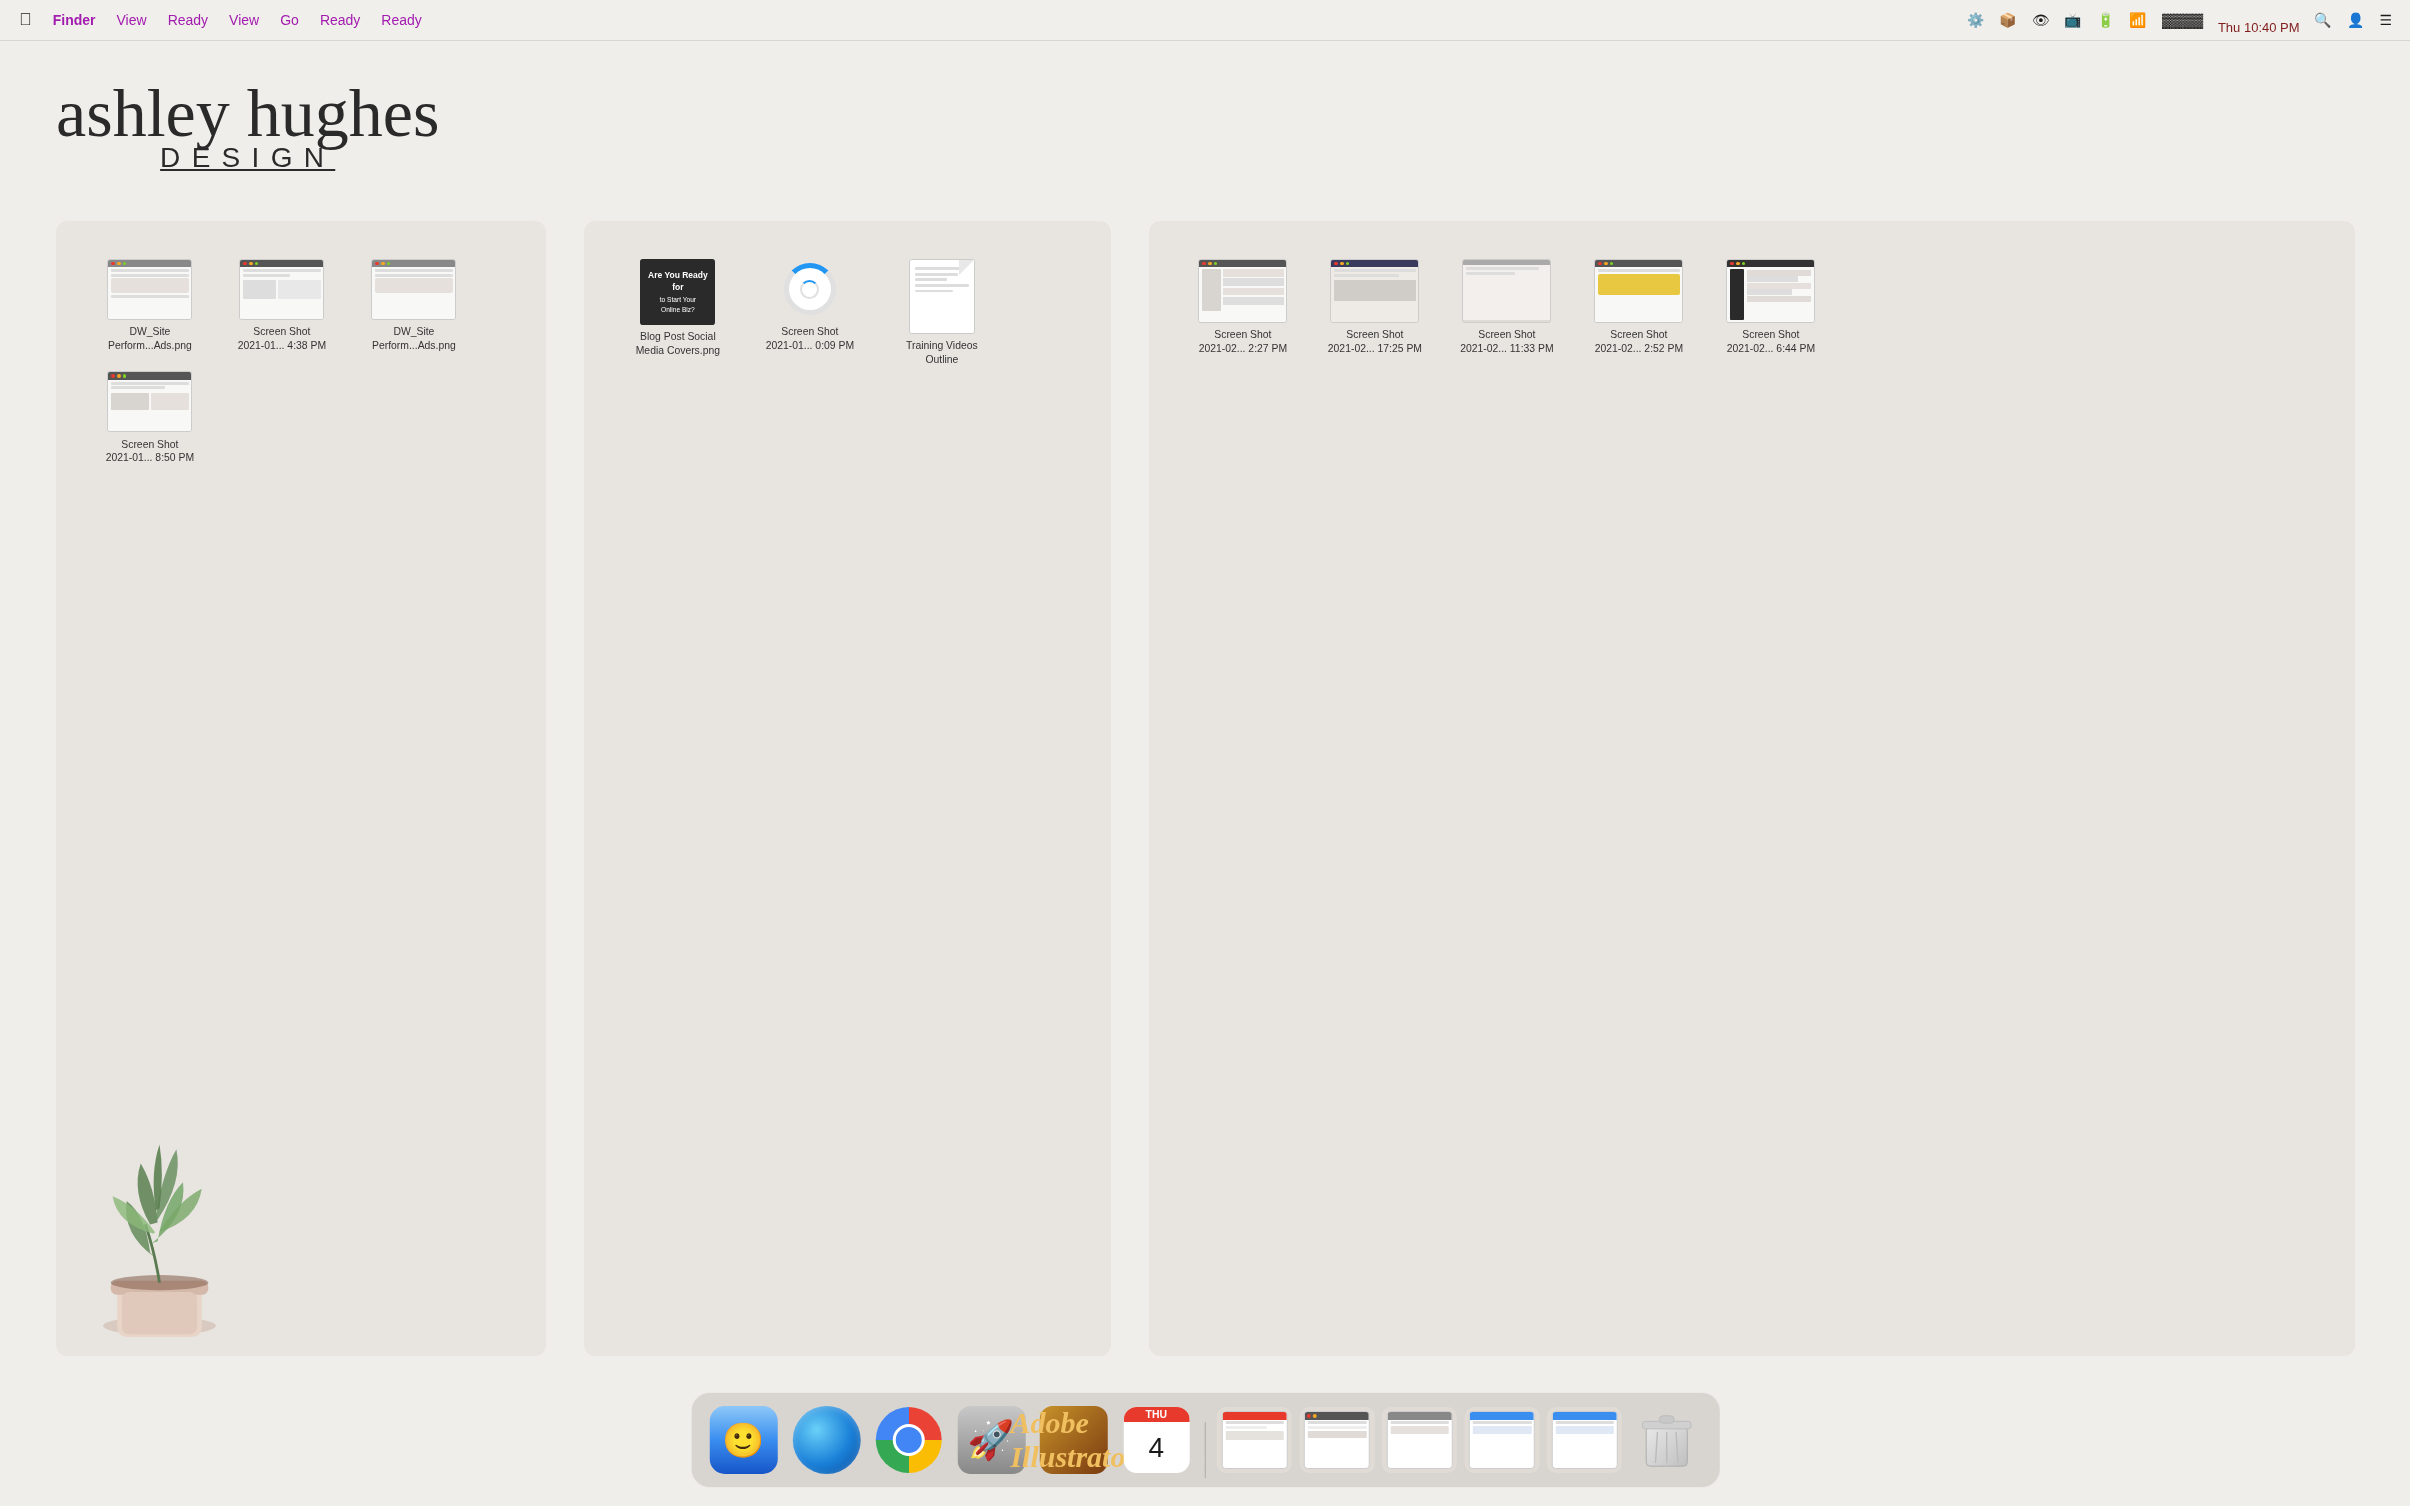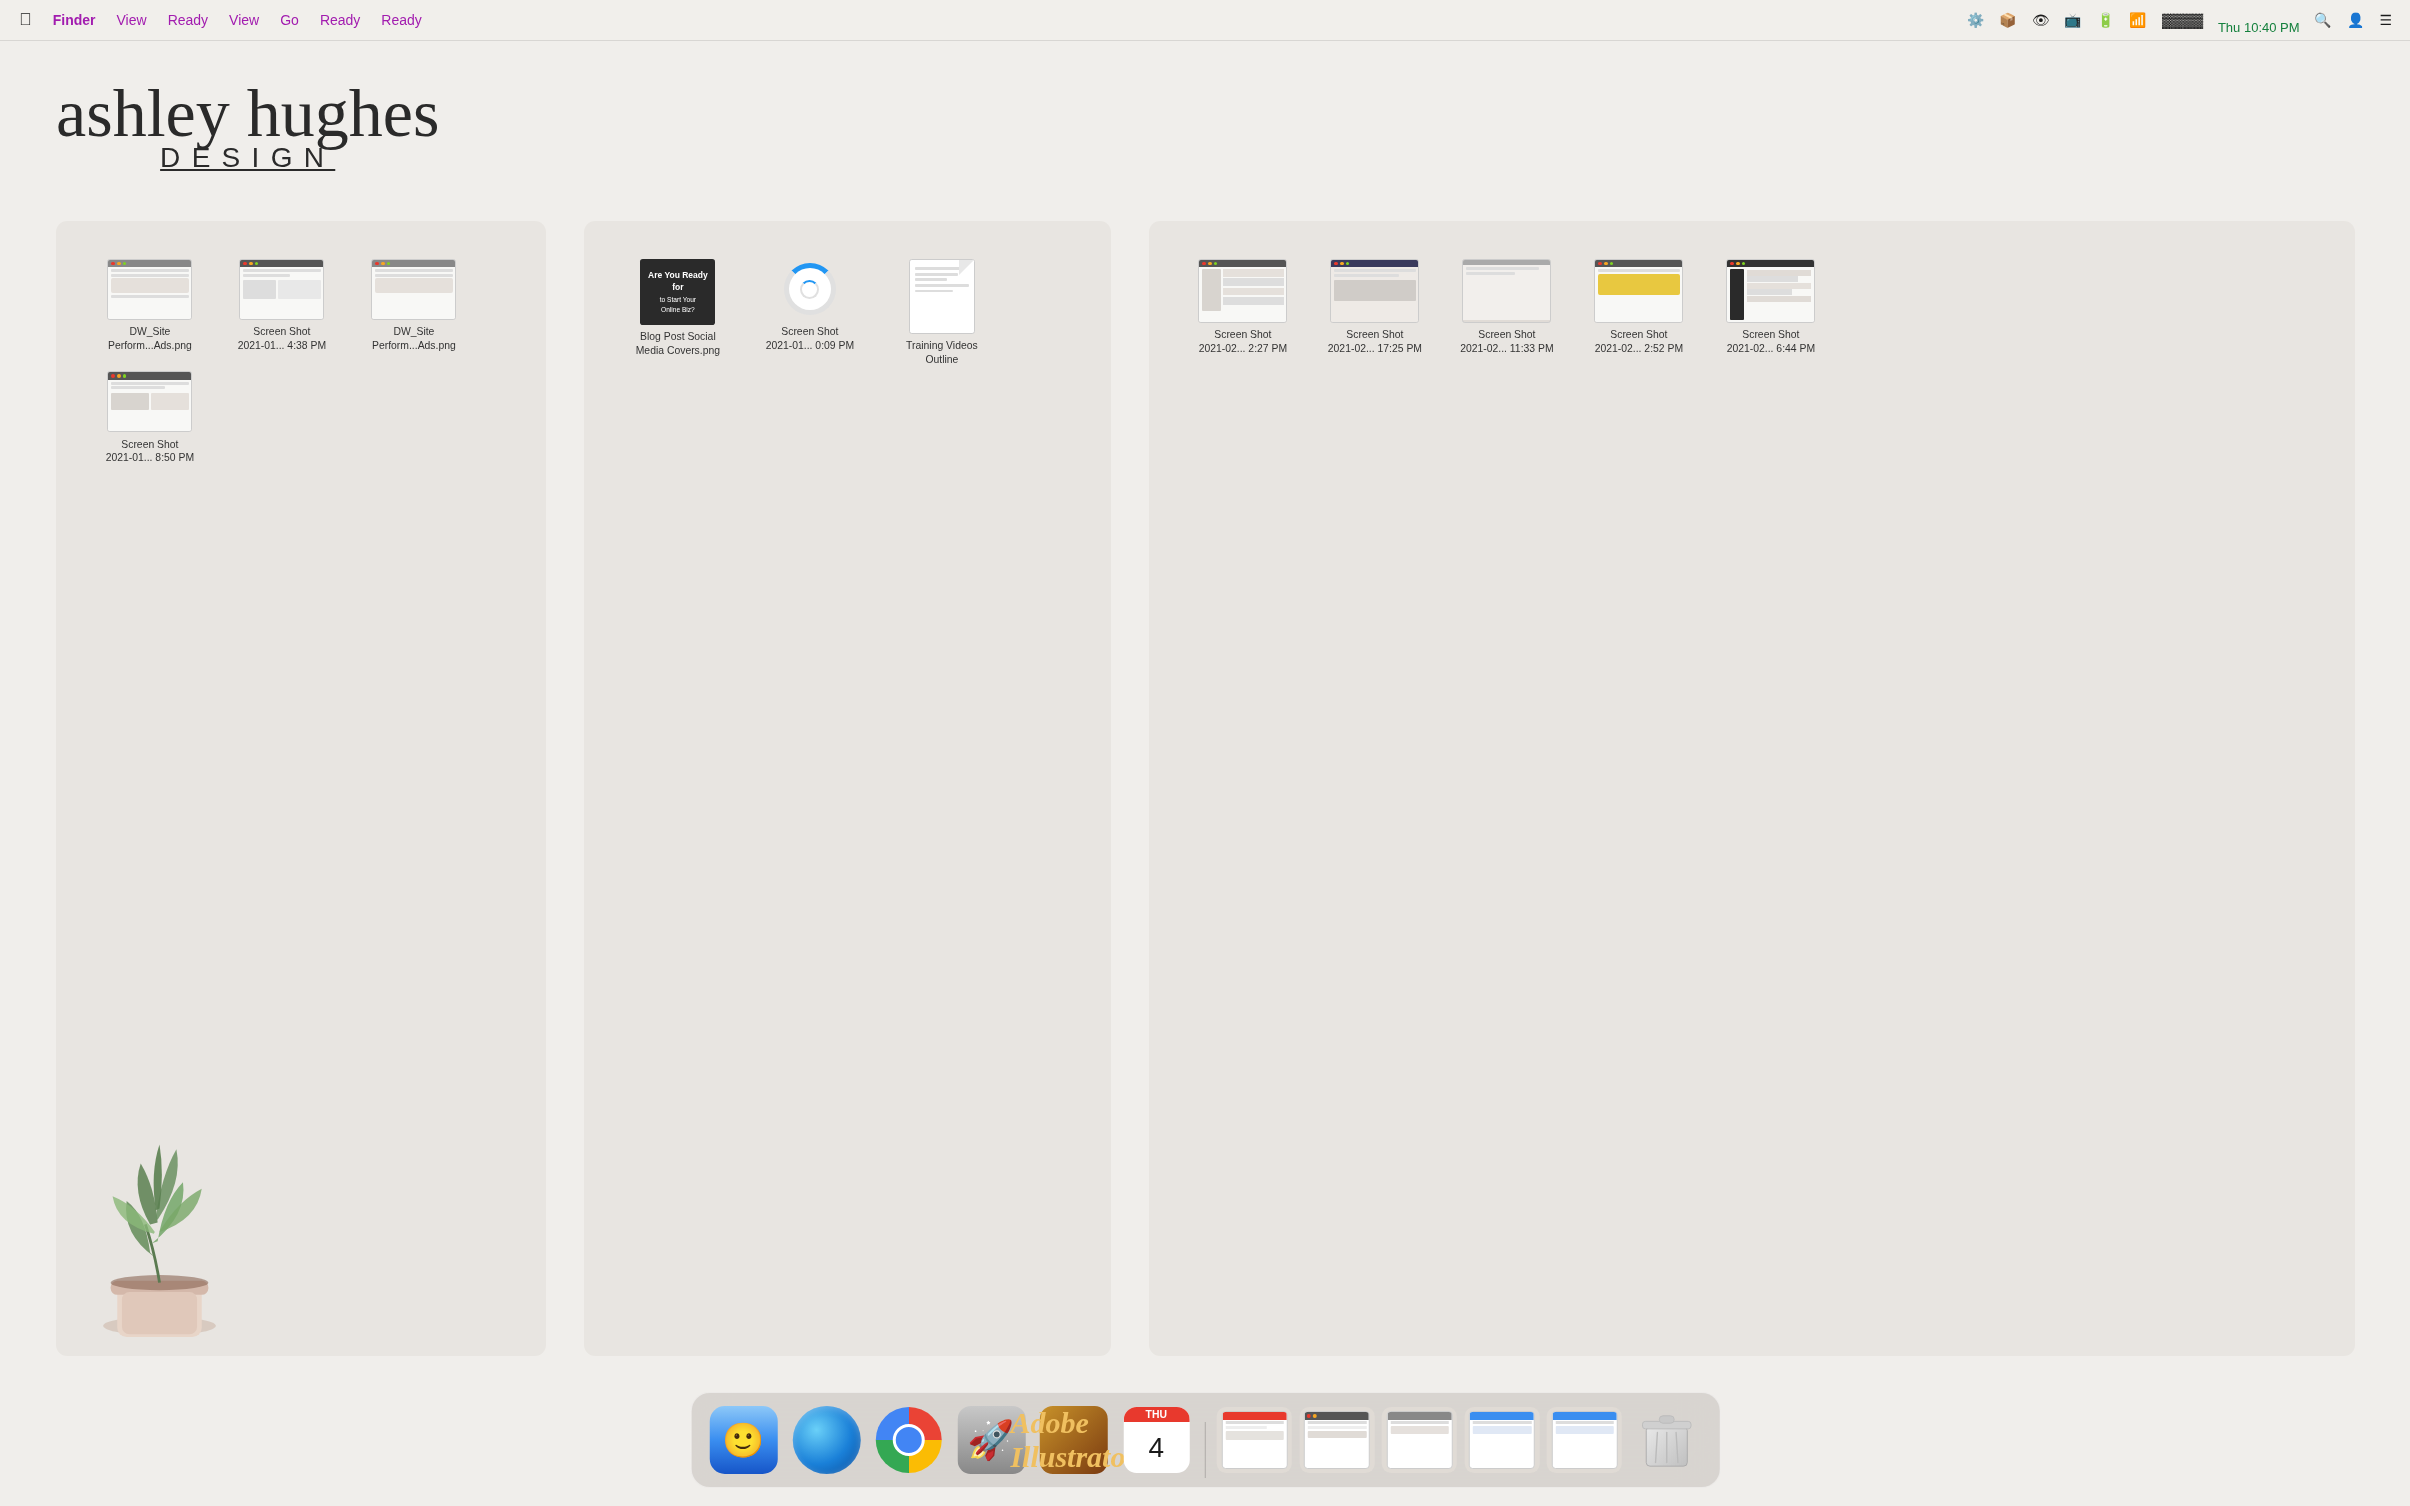--- a/index.html
+++ b/index.html
@@ -56,21 +56,21 @@
       margin-left: auto;
     }
 
     .status-icon {
       font-size: 14px;
       color: #1a1a1a;
     }
 
     .menubar-time {
       font-size: 13px;
-      color: #15803d;
+      color: #7f1d1d;
       font-weight: 500;
       margin-top: 14px;
     }
 
     
     .desktop {
       position: absolute;
       top: 41px;
       left: 0;
       width: 100%;

